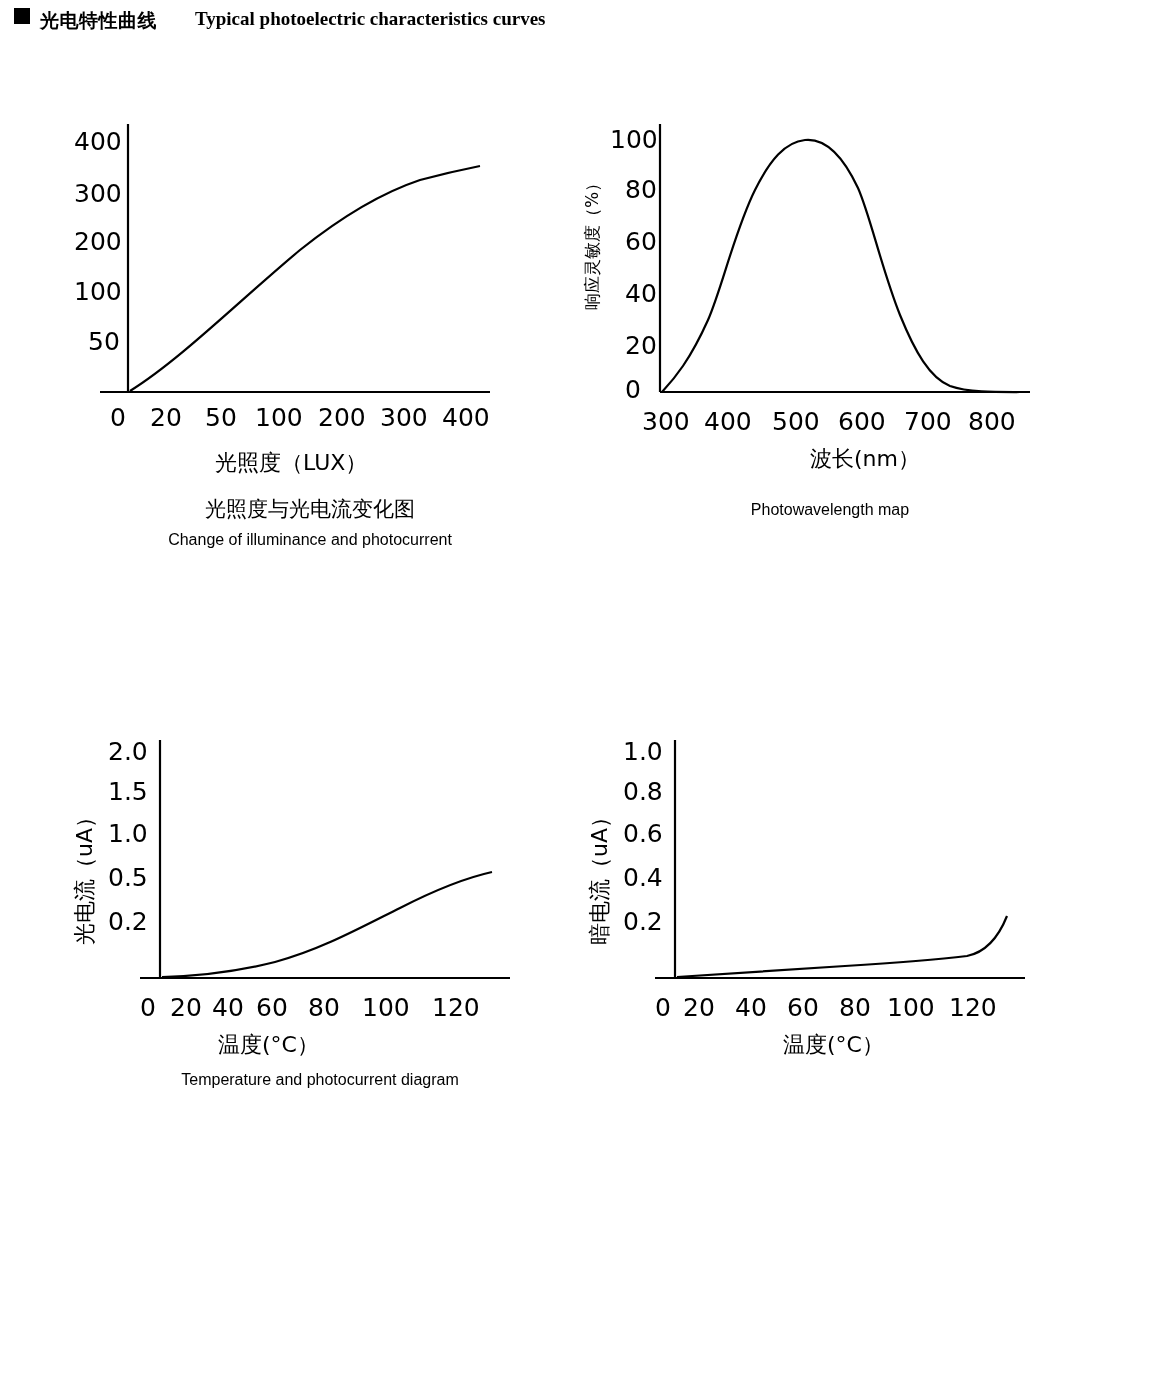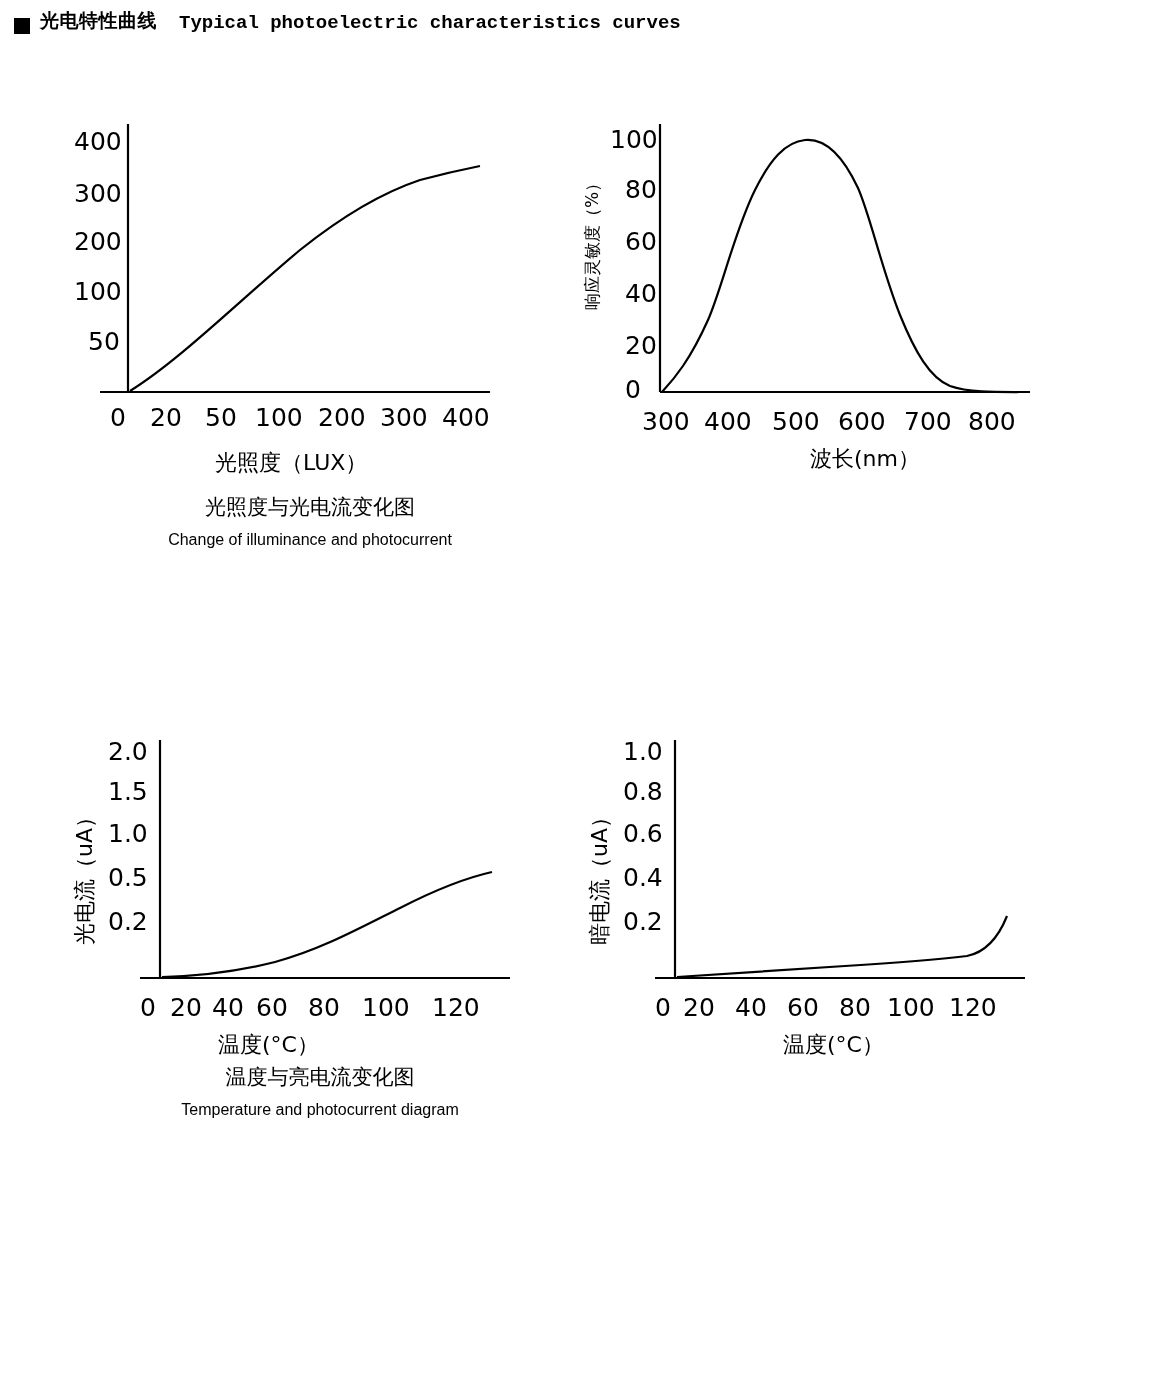--- a/index.html
+++ b/index.html
@@ -13,57 +13,57 @@
     position: relative;
     font-family: "Liberation Sans", sans-serif;
     color: #000000;
     overflow: hidden;
   }
   .page-header {
     position: absolute;
     top: 8px;
     left: 14px;
     display: flex;
-    align-items: flex-end;
+    align-items: flex-start;
     gap: 10px;
   }
   .header-marker {
     width: 16px;
     height: 16px;
     background: #000000;
     display: inline-block;
   }
   .header-cn {
     font-family: "DejaVu Sans", sans-serif;
     font-size: 19px;
     font-weight: bold;
     letter-spacing: 0.5px;
   }
   .header-en {
-    font-family: Liberation Mono, monospace;
+    font-family: Liberation Serif, serif;
     font-size: 19px;
     font-weight: bold;
-    margin-left: 12px;
+    margin-left: 28px;
   }
 
   .chart-cell {
     position: absolute;
   }
   .plot-area {
     position: relative;
   }
   .plot-area svg {
     display: block;
   }
   .caption {
     text-align: center;
     margin-top: 4px;
   }
   .caption-cn {
-    font-family: Liberation Mono, monospace;
+    font-family: Liberation Serif, serif;
     font-size: 21px;
     line-height: 30px;
   }
   .caption-en {
     font-family: "Liberation Sans", sans-serif;
     font-size: 16px;
     line-height: 32px;
   }
 
   .axis-text {
@@ -156,20 +156,21 @@
       <text class="axis-text" x="134" y="320">400</text>
       <text class="axis-text" x="202" y="320">500</text>
       <text class="axis-text" x="268" y="320">600</text>
       <text class="axis-text" x="334" y="320">700</text>
       <text class="axis-text" x="398" y="320">800</text>
 
       <text class="axis-title" x="240" y="356">波长(nm）</text>
     </svg>
   </div>
   <div class="caption">
+    <div class="caption-en">Photowavelength map</div>
   </div>
 </div>
 
 <div class="chart-cell" style="left:60px; top:730px; width:520px;">
   <div class="plot-area">
     <svg width="520" height="330" viewBox="0 0 520 330">
 
       <text class="axis-title" x="0" y="0" transform="translate(32,215) rotate(-90)">光电流（uA）</text>
 
       <text class="axis-text" x="48" y="30">2.0</text>
@@ -188,21 +189,20 @@
       <text class="axis-text" x="152" y="286">40</text>
       <text class="axis-text" x="196" y="286">60</text>
       <text class="axis-text" x="248" y="286">80</text>
       <text class="axis-text" x="302" y="286">100</text>
       <text class="axis-text" x="372" y="286">120</text>
 
       <text class="axis-title" x="158" y="322">温度(°C）</text>
     </svg>
   </div>
   <div class="caption">
-    <div class="caption-cn">温度与亮电流变化图</div>
     <div class="caption-en">Temperature and photocurrent diagram</div>
   </div>
 </div>
 
 <div class="chart-cell" style="left:575px; top:730px; width:520px;">
   <div class="plot-area">
     <svg width="520" height="330" viewBox="0 0 520 330">
 
       <text class="axis-title" x="0" y="0" transform="translate(32,215) rotate(-90)">暗电流（uA）</text>
 

